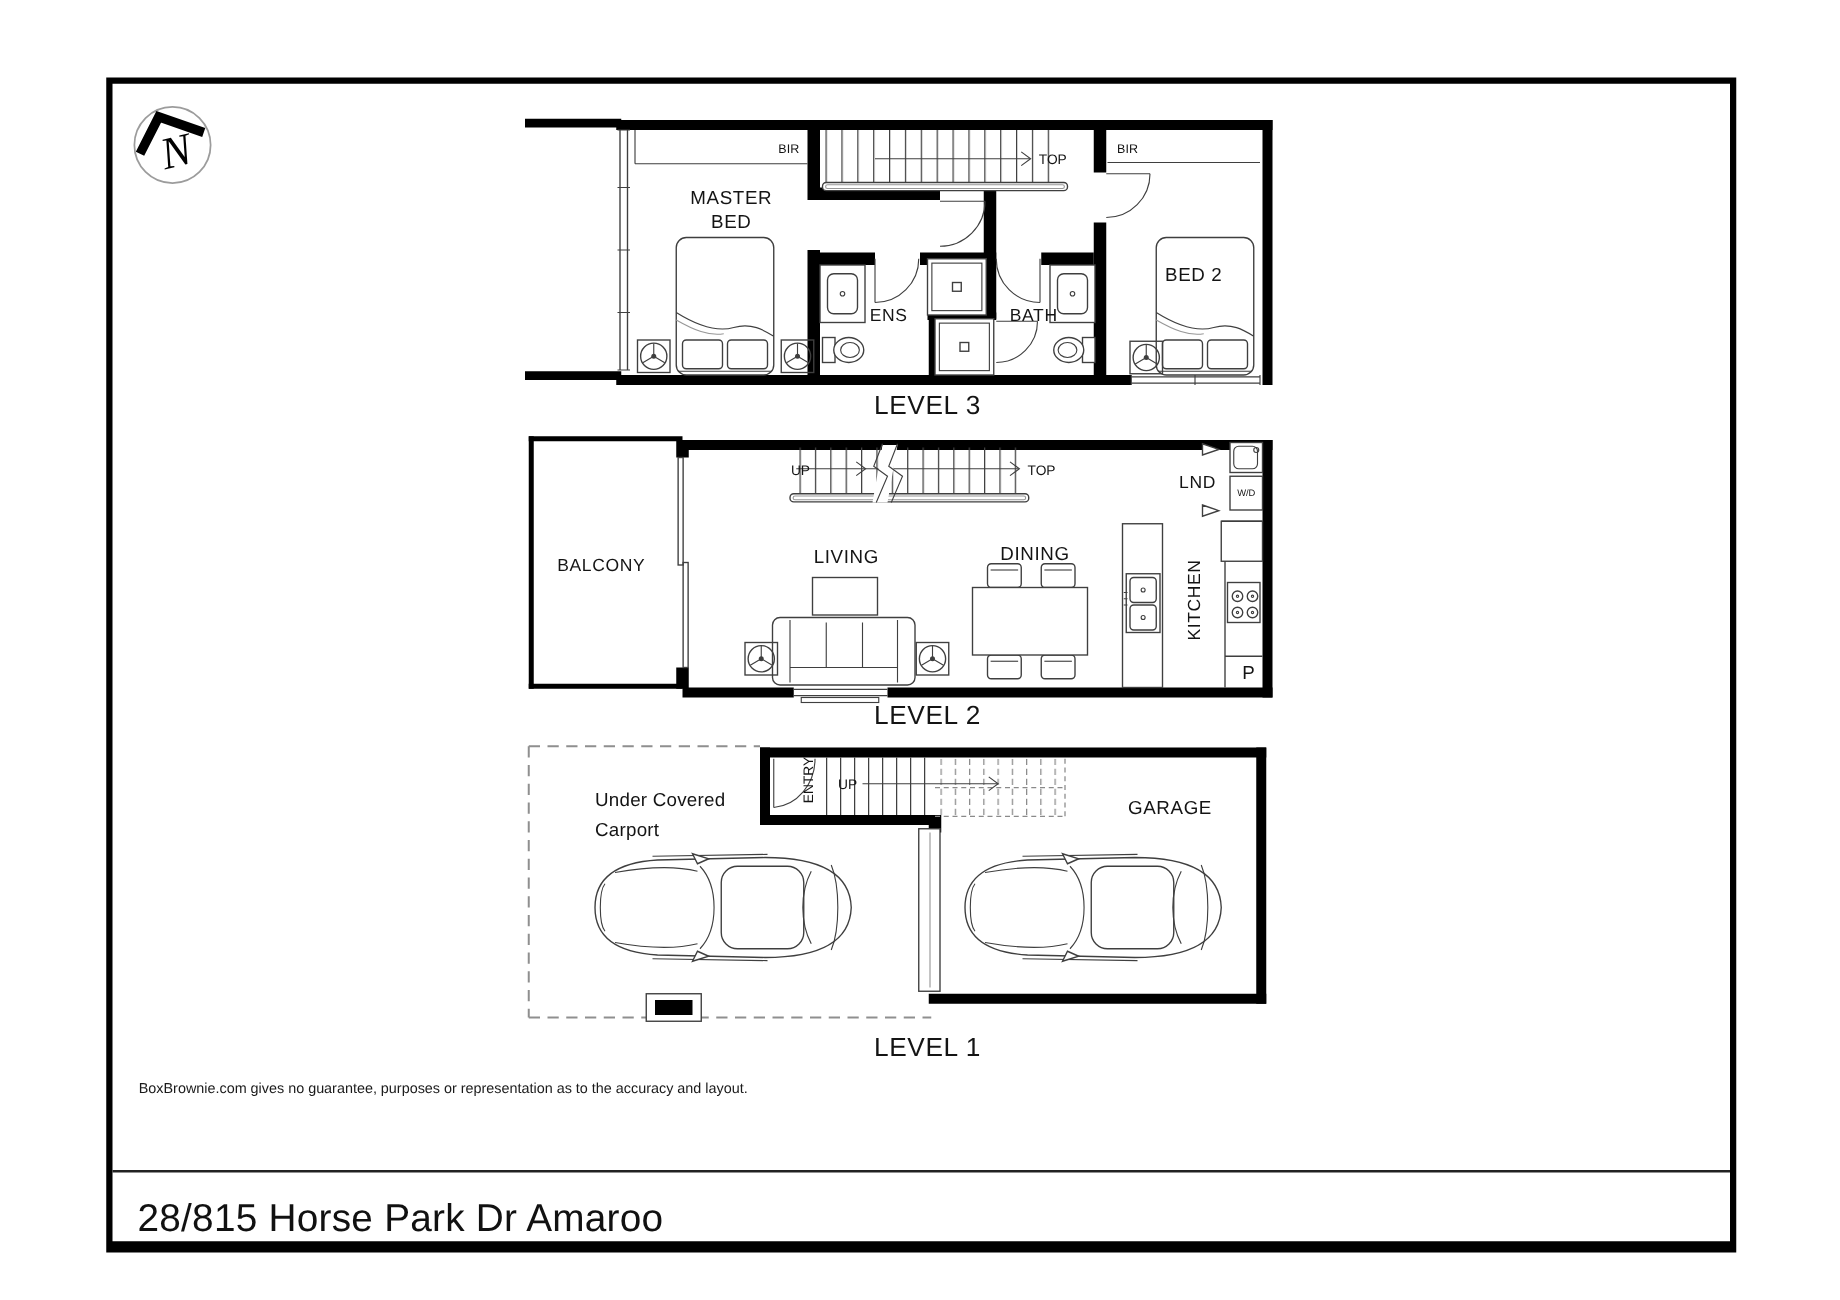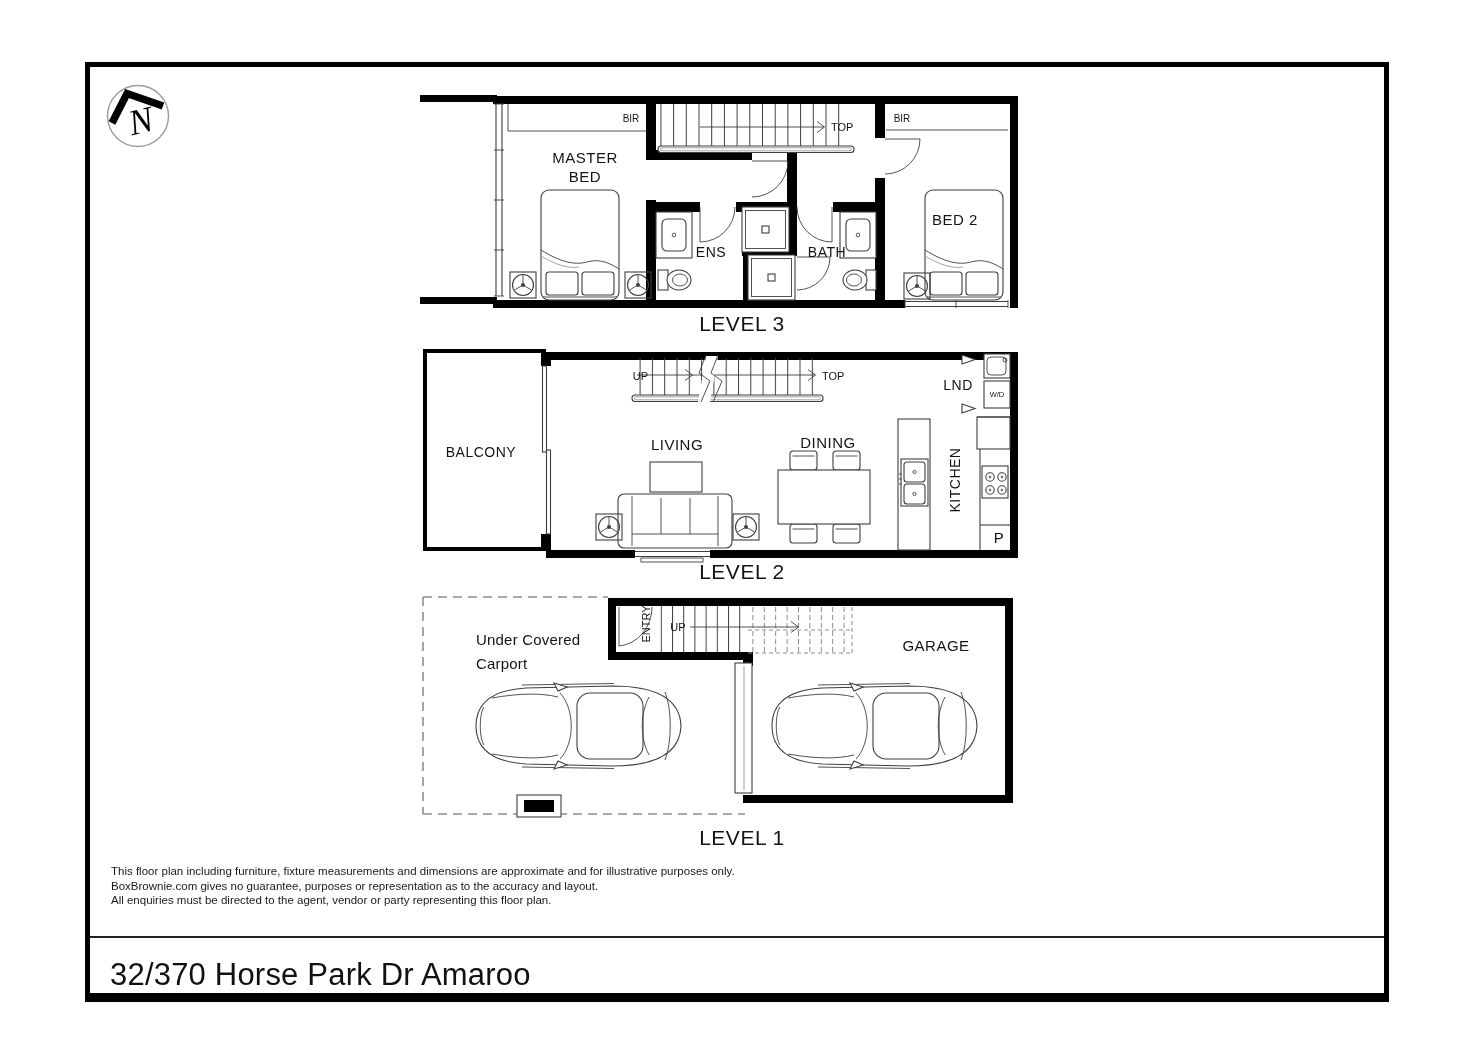--- a/index.html
+++ b/index.html
@@ -341,19 +341,17 @@
       <text class="lbl t11 mid" x="650" y="632" transform="rotate(-90 646 628)">ENTRY</text>
       <text class="lbl t11 mid" x="678" y="631">UP</text>
       <text class="lbl t15" x="476" y="645" style="letter-spacing:0.2px;">Under Covered</text>
       <text class="lbl t15" x="476" y="669" style="letter-spacing:0.2px;">Carport</text>
       <text class="lbl t15 mid" x="936" y="651">GARAGE</text>
       <text class="lbl cap mid" x="742" y="845">LEVEL 1</text>
     </g>
   </svg>
 
   <div class="disclaimer">
-    <div>This floor plan including furniture, fixture measurements and dimensions are approximate and for illustrative purposes only.</div>
     <div>BoxBrownie.com gives no guarantee, purposes or representation as to the accuracy and layout.</div>
-    <div>All enquiries must be directed to the agent, vendor or party representing this floor plan.</div>
   </div>
   <div class="divider"></div>
-  <div class="address">32/370 Horse Park Dr Amaroo</div>
+  <div class="address">28/815 Horse Park Dr Amaroo</div>
 </div>
 
 </body></html>

